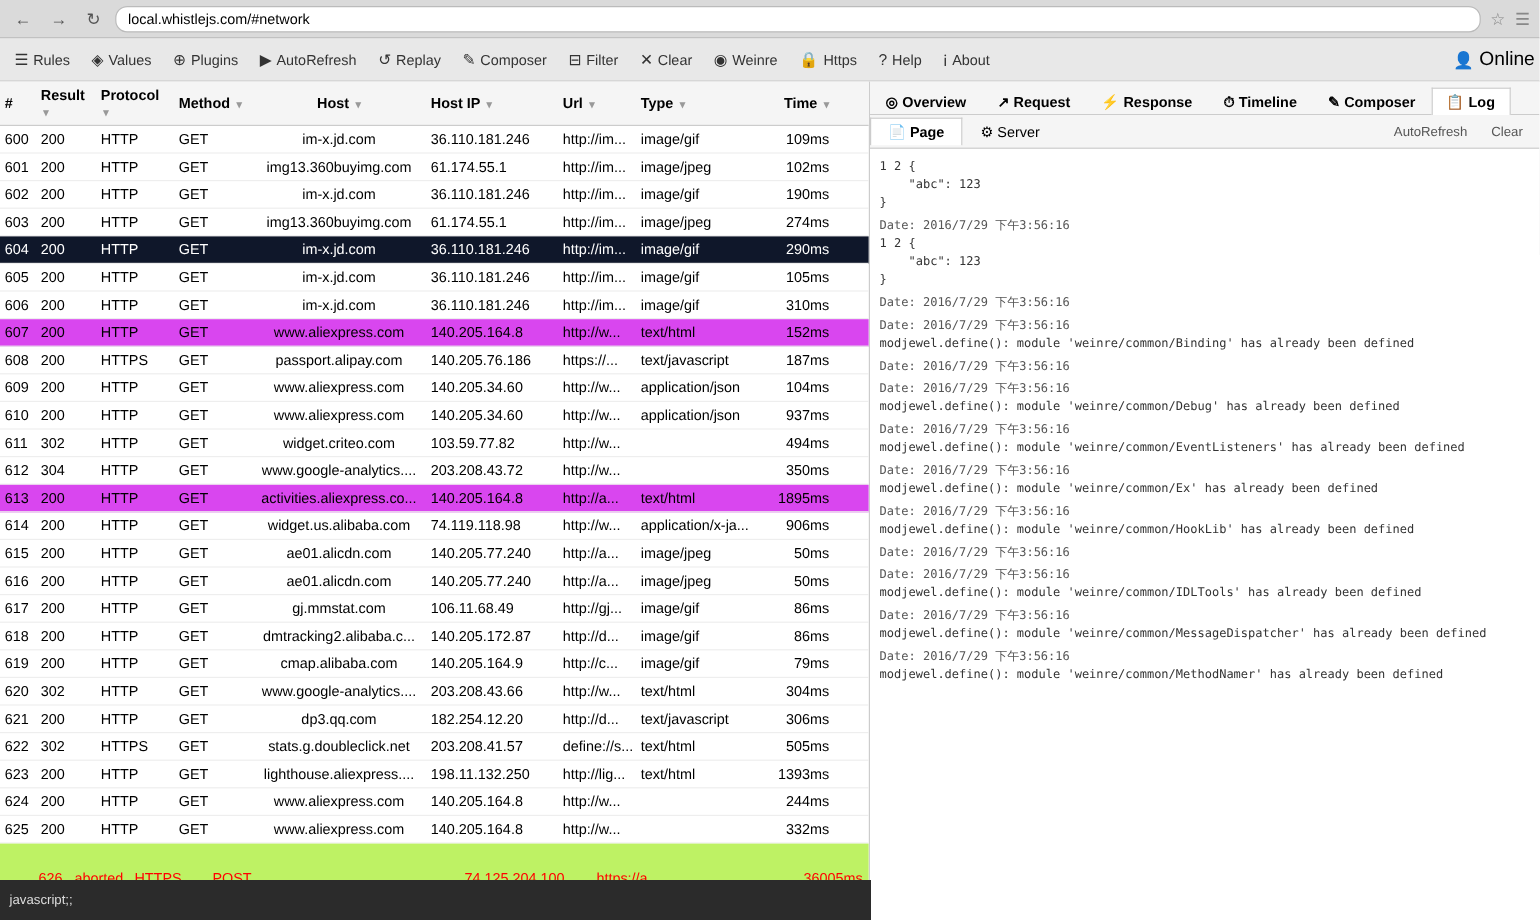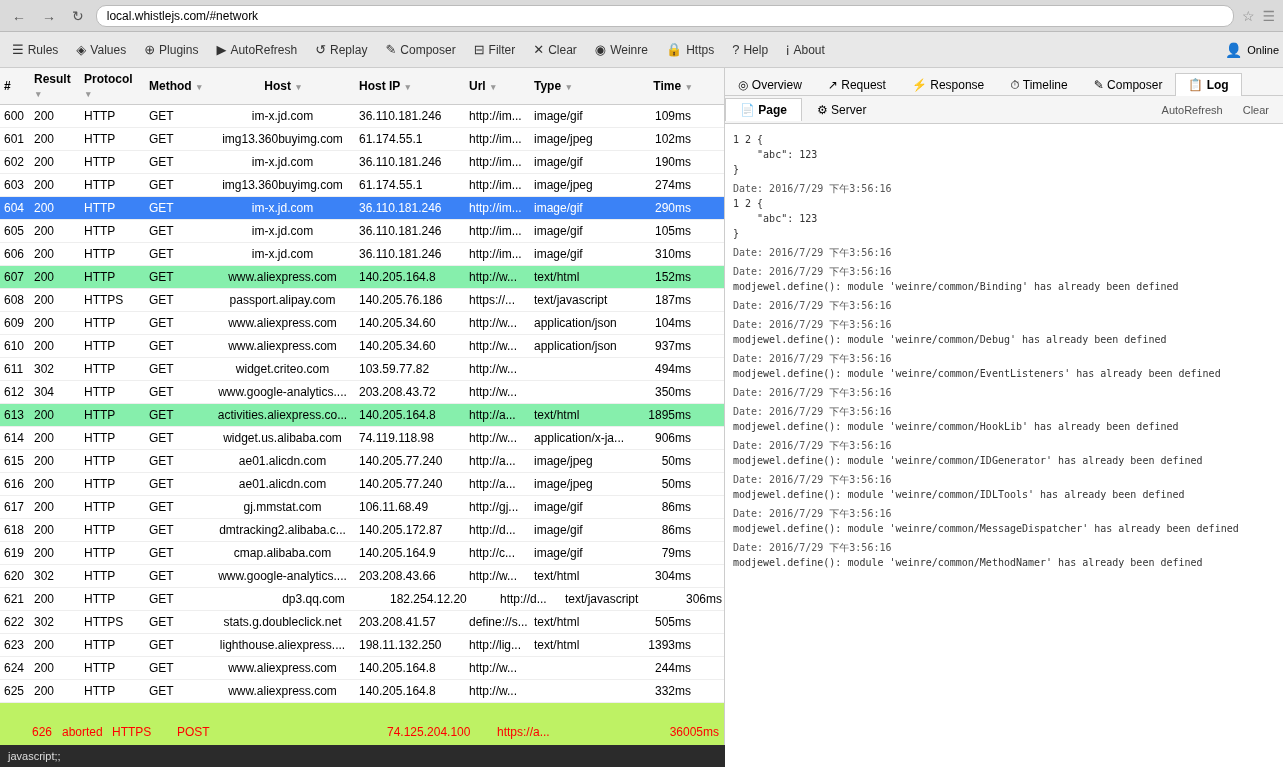--- a/index.html
+++ b/index.html
@@ -94,22 +94,22 @@
     
     .table-body { overflow-y: auto; flex: 1; }
     .table-row {
       display: flex;
       align-items: center;
       border-bottom: 1px solid #eee;
       min-height: 22px;
       font-size: 12px;
       cursor: pointer;
     }
-    .table-row.selected { background: #3b82f6; color: white; }
-    .table-row.highlighted { background: #86efac; }
+    .table-row.selected { background: #0f172a; color: white; }
+    .table-row.highlighted { background: #d946ef; }
     .table-row.aborted { background: #bef264; color: red; padding-left: 28px; }
 
     
     #right-panel {
       flex: 1;
       display: flex;
       flex-direction: column;
       background: white;
       overflow: hidden;
     }
@@ -123,20 +123,21 @@
       align-items: flex-end;
     }
     .right-tab {
       padding: 4px 12px;
       cursor: pointer;
       font-size: 12px;
       border: 1px solid transparent;
       border-bottom: none;
       margin-bottom: -1px;
       white-space: nowrap;
+      font-weight: bold;
     }
     .right-tab.active {
       background: white;
       border-color: #ccc;
       font-weight: bold;
     }
 
     
     .log-subtabs {
       display: flex;
@@ -181,21 +182,21 @@
       font-size: 10px;
       font-family: monospace;
       line-height: 1.5;
     }
     .log-entry { margin-bottom: 4px; }
     .log-date { color: #555; }
     .log-code { color: #333; }
 
     
     #statusbar {
-      height: 22px;
+      height: 34px;
       background: #2b2b2b;
       color: #ddd;
       font-size: 11px;
       display: flex;
       align-items: center;
       padding: 0 8px;
       position: fixed;
       bottom: 0;
       left: 0;
       width: 725px;
@@ -257,21 +258,21 @@
   <button class="nav-btn">
     <span class="nav-icon">?</span>
     <span>Help</span>
   </button>
   <button class="nav-btn">
     <span class="nav-icon">ℹ</span>
     <span>About</span>
   </button>
   <div style="margin-left:auto; display:flex; align-items:center; gap:4px;">
     <span style="font-size:14px;">👤</span>
-    <span style="font-size:11px;">Online</span>
+    <span style="font-size:16px;">Online</span>
   </div>
 </div>
 
 <div id="main">
 
   <div id="left-panel">
 
     <div class="table-header">
       <div class="col-num">#</div>
       <div class="col-result">Result <span class="col-sort">▾</span></div>
@@ -514,21 +515,21 @@
     <div class="col-hostip">203.208.43.66</div>
     <div class="col-url">http://w...</div>
     <div class="col-type">text/html</div>
     <div class="col-time">304ms</div>
   </div>
         <div class="table-row">
     <div class="col-num">621</div>
     <div class="col-result">200</div>
     <div class="col-protocol">HTTP</div>
     <div class="col-method">GET</div>
-    <div class="col-host" style="overflow:hidden;text-overflow:ellipsis;white-space:nowrap;margin-left:31px;">dp3.qq.com</div>
+    <div class="col-host" style="overflow:hidden;text-overflow:ellipsis;white-space:nowrap;">dp3.qq.com</div>
     <div class="col-hostip">182.254.12.20</div>
     <div class="col-url">http://d...</div>
     <div class="col-type">text/javascript</div>
     <div class="col-time">306ms</div>
   </div>
         <div class="table-row">
     <div class="col-num">622</div>
     <div class="col-result">302</div>
     <div class="col-protocol">HTTPS</div>
     <div class="col-method">GET</div>
@@ -640,28 +641,28 @@
         <div class="log-entry">
           <div class="log-date">Date: 2016/7/29 下午3:56:16</div>
           <div class="log-code">modjewel.define(): module 'weinre/common/Debug' has already been defined</div>
         </div>
         <div class="log-entry">
           <div class="log-date">Date: 2016/7/29 下午3:56:16</div>
           <div class="log-code">modjewel.define(): module 'weinre/common/EventListeners' has already been defined</div>
         </div>
         <div class="log-entry">
           <div class="log-date">Date: 2016/7/29 下午3:56:16</div>
+          <div class="log-code">modjewel.define(): module 'weinre/common/Ex' has already been defined</div>
         </div>
         <div class="log-entry">
           <div class="log-date">Date: 2016/7/29 下午3:56:16</div>
           <div class="log-code">modjewel.define(): module 'weinre/common/HookLib' has already been defined</div>
         </div>
         <div class="log-entry">
           <div class="log-date">Date: 2016/7/29 下午3:56:16</div>
-          <div class="log-code">modjewel.define(): module 'weinre/common/IDGenerator' has already been defined</div>
         </div>
         <div class="log-entry">
           <div class="log-date">Date: 2016/7/29 下午3:56:16</div>
           <div class="log-code">modjewel.define(): module 'weinre/common/IDLTools' has already been defined</div>
         </div>
         <div class="log-entry">
           <div class="log-date">Date: 2016/7/29 下午3:56:16</div>
           <div class="log-code">modjewel.define(): module 'weinre/common/MessageDispatcher' has already been defined</div>
         </div>
         <div class="log-entry">

